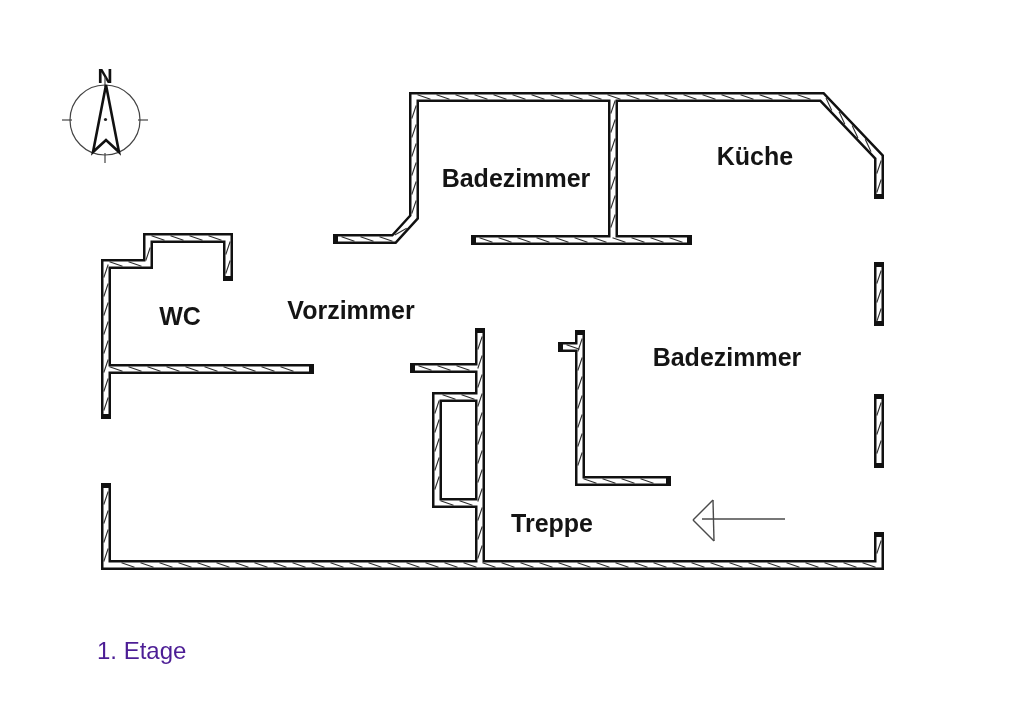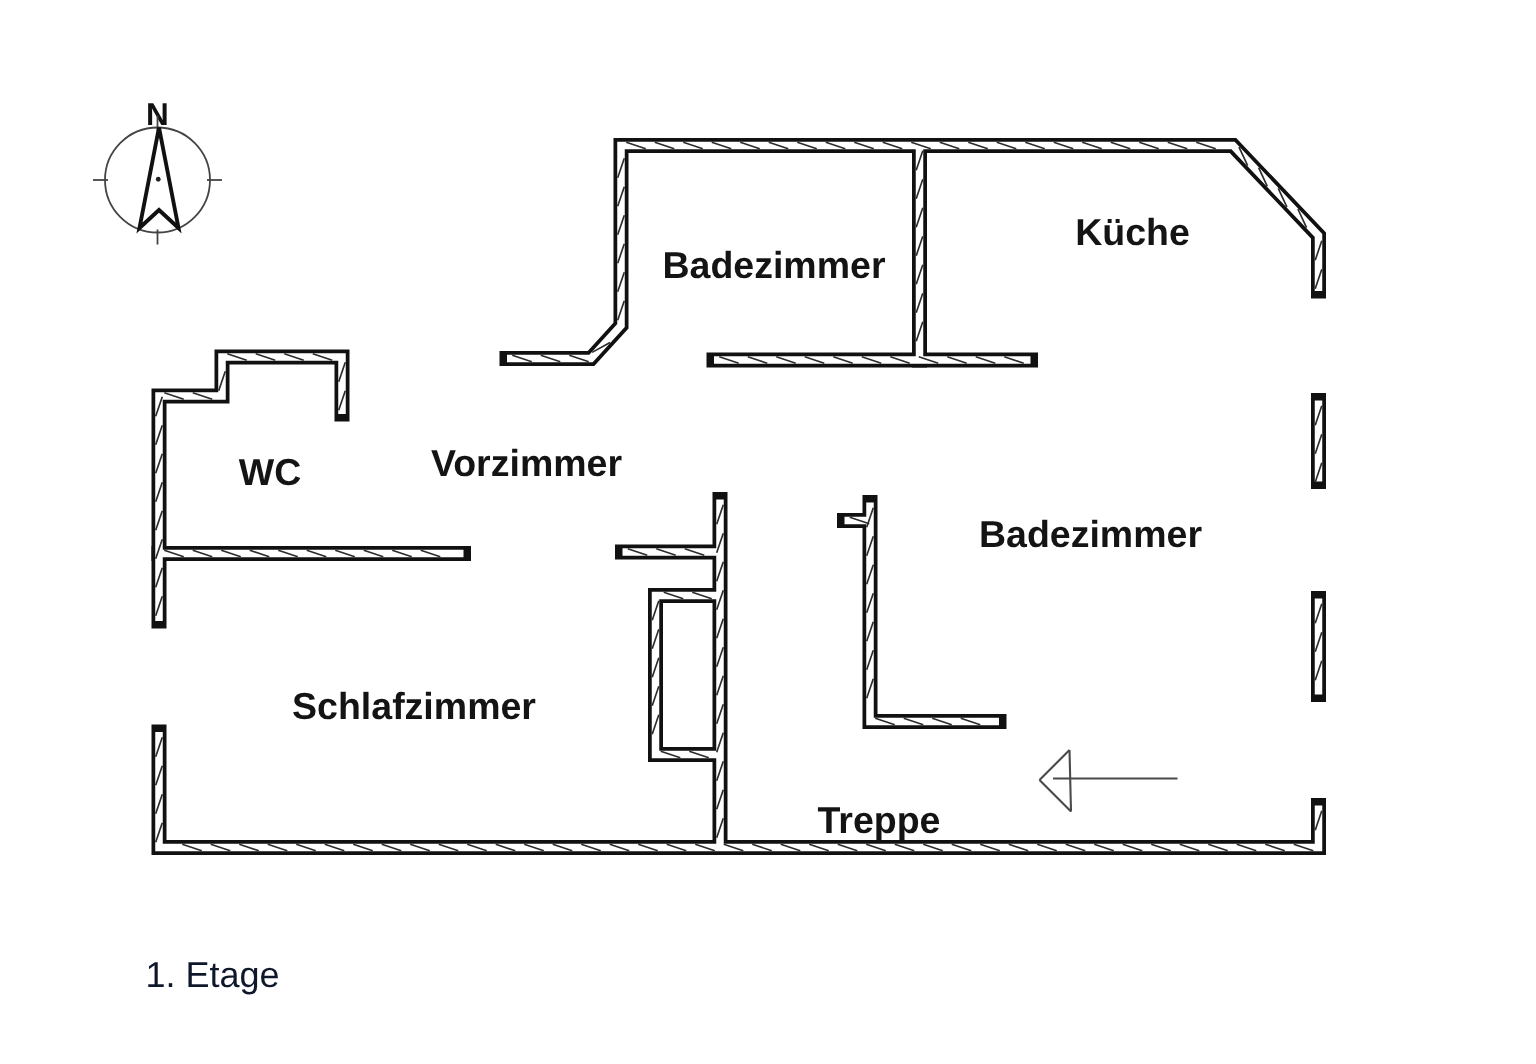--- a/index.html
+++ b/index.html
@@ -8,21 +8,21 @@
     font-family:"Liberation Sans", sans-serif;
   }
   #plan-svg{position:absolute;left:0;top:0;}
   .room-label{
     position:absolute;transform:translate(-50%,-50%);
     font-weight:bold;font-size:25px;color:#141414;white-space:nowrap;
     letter-spacing:0px;
   }
   .floor-title{
     position:absolute;left:97px;top:637px;
-    font-weight:normal;font-size:24px;color:#0f172a;white-space:nowrap;
+    font-weight:normal;font-size:24px;color:#4c1d95;white-space:nowrap;
   }
   .nlabel{font-family:"Liberation Sans", sans-serif;font-weight:bold;font-size:21px;fill:#111111;}
 </style>
 </head>
 <body>
 
 <div id="stage">
 
   <svg id="plan-svg" width="1024" height="709" viewBox="0 0 1024 709">
     <g id="walls-outline">
@@ -242,18 +242,17 @@
         <line x1="713" y1="500" x2="714" y2="541" stroke="#4a4a4a" stroke-width="1.4"></line>
         <line x1="702" y1="519" x2="785" y2="519" stroke="#4a4a4a" stroke-width="1.4"></line>
       </g>
   </svg>
 
   <div class="room-label" style="left: 516px; top: 158px; margin-top: 20px;">Badezimmer</div>
   <div class="room-label" style="left: 755px; top: 156px;">Küche</div>
   <div class="room-label" style="left: 180px; top: 316px;">WC</div>
   <div class="room-label" style="left: 351px; top: 310px;">Vorzimmer</div>
   <div class="room-label" style="left: 727px; top: 357px;">Badezimmer</div>
-  <div class="room-label" style="left: 276px; top: 472px;">Schlafzimmer</div>
-  <div class="room-label" style="left: 586px; top: 523px; margin-top: 25px;">Treppe</div>
+  <div class="room-label" style="left: 552px; top: 523px;">Treppe</div>
 
   <div class="floor-title">1. Etage</div>
 
 </div>
 
 </body></html>

